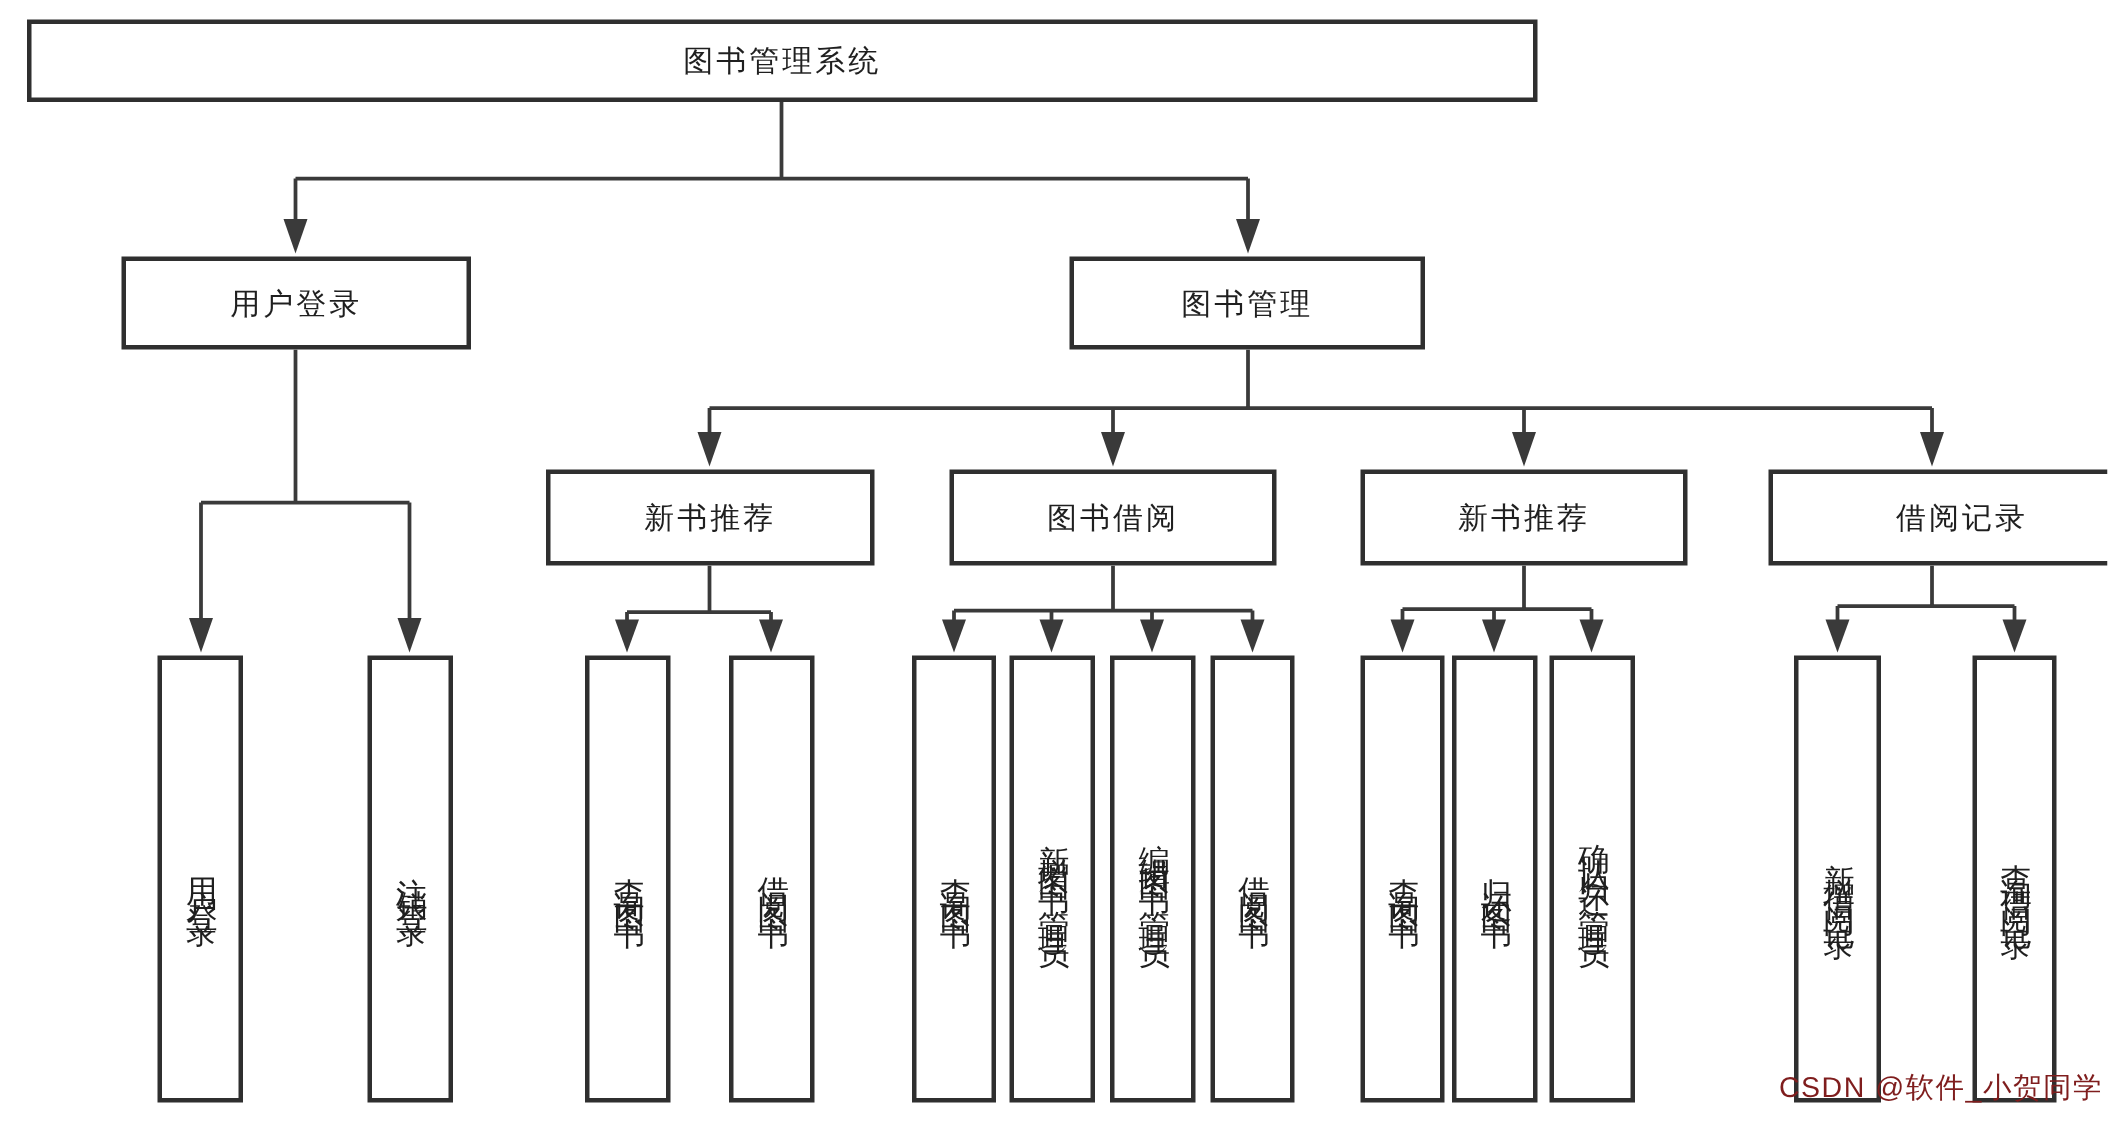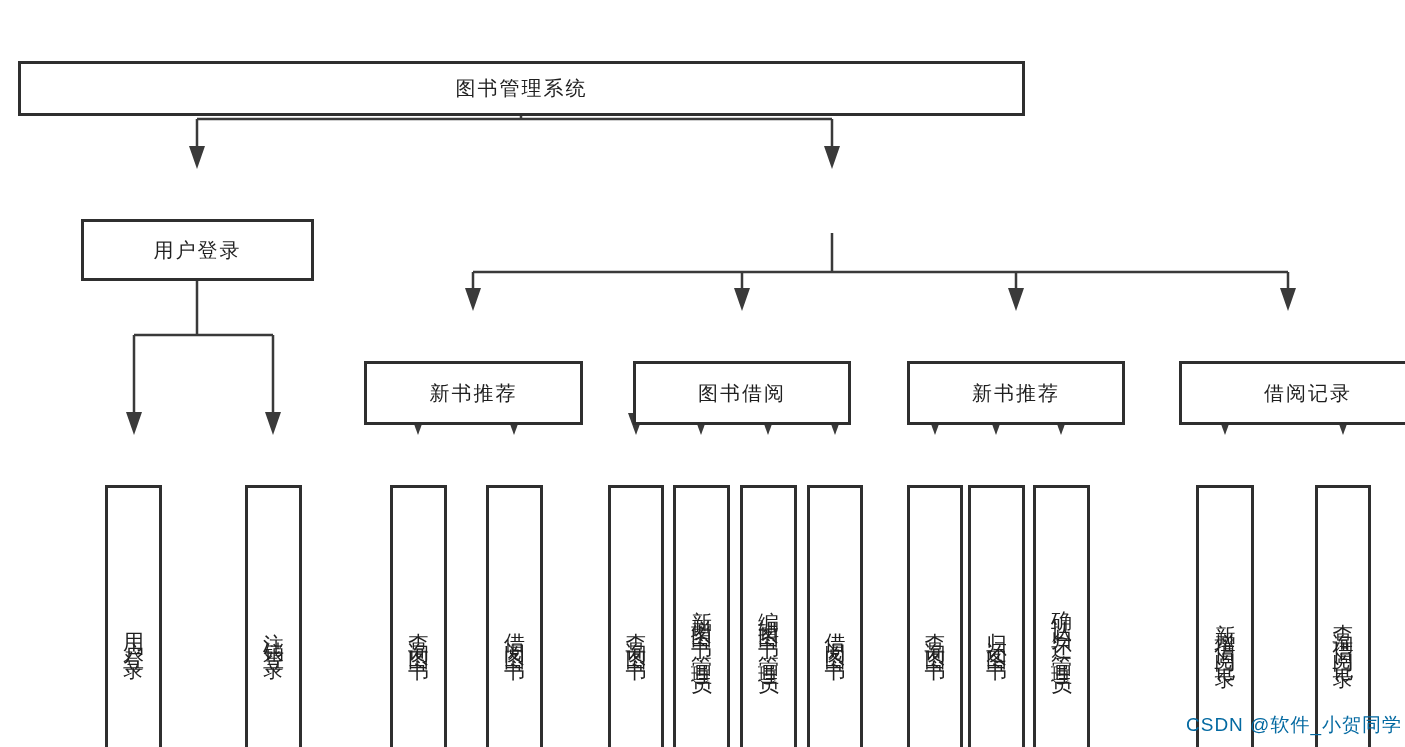--- a/index.html
+++ b/index.html
@@ -27,39 +27,38 @@
     border: 3px solid #2f2f2f;
     background: #ffffff;
     display: flex;
     align-items: center;
     justify-content: center;
     z-index: 2;
     color: #1f1f1f;
     font-size: 20px;
     letter-spacing: 2px;
     white-space: nowrap;
-    margin-top: 48px;
   }
   .vnode {
     writing-mode: vertical-rl;
     text-orientation: mixed;
     letter-spacing: 9px;
     font-size: 21px;
     white-space: normal;
     text-align: center;
   }
   .vnode span {
     display: block;
   }
   .watermark {
     position: absolute;
     left: 1186px;
     top: 712px;
     z-index: 3;
-    color: #0369a1;
+    color: #7f1d1d;
     font-size: 19px;
     letter-spacing: 1px;
     white-space: nowrap;
   }
 </style>
 </head>
 <body>
 
 <div class="canvas">
 
@@ -110,20 +109,23 @@
     </g>
   </svg>
 
   <div class="node" style="left:18px;top:13px;width:1007px;height:55px">
     <span>图书管理系统</span>
   </div>
 
   <div class="node" style="left:81px;top:171px;width:233px;height:62px">
     <span>用户登录</span>
   </div>
+  <div class="node" style="left:713px;top:171px;width:237px;height:62px">
+    <span>图书管理</span>
+  </div>
 
   <div class="node" style="left:364px;top:313px;width:219px;height:64px">
     <span>新书推荐</span>
   </div>
   <div class="node" style="left:633px;top:313px;width:218px;height:64px">
     <span>图书借阅</span>
   </div>
   <div class="node" style="left:907px;top:313px;width:218px;height:64px">
     <span>新书推荐</span>
   </div>

